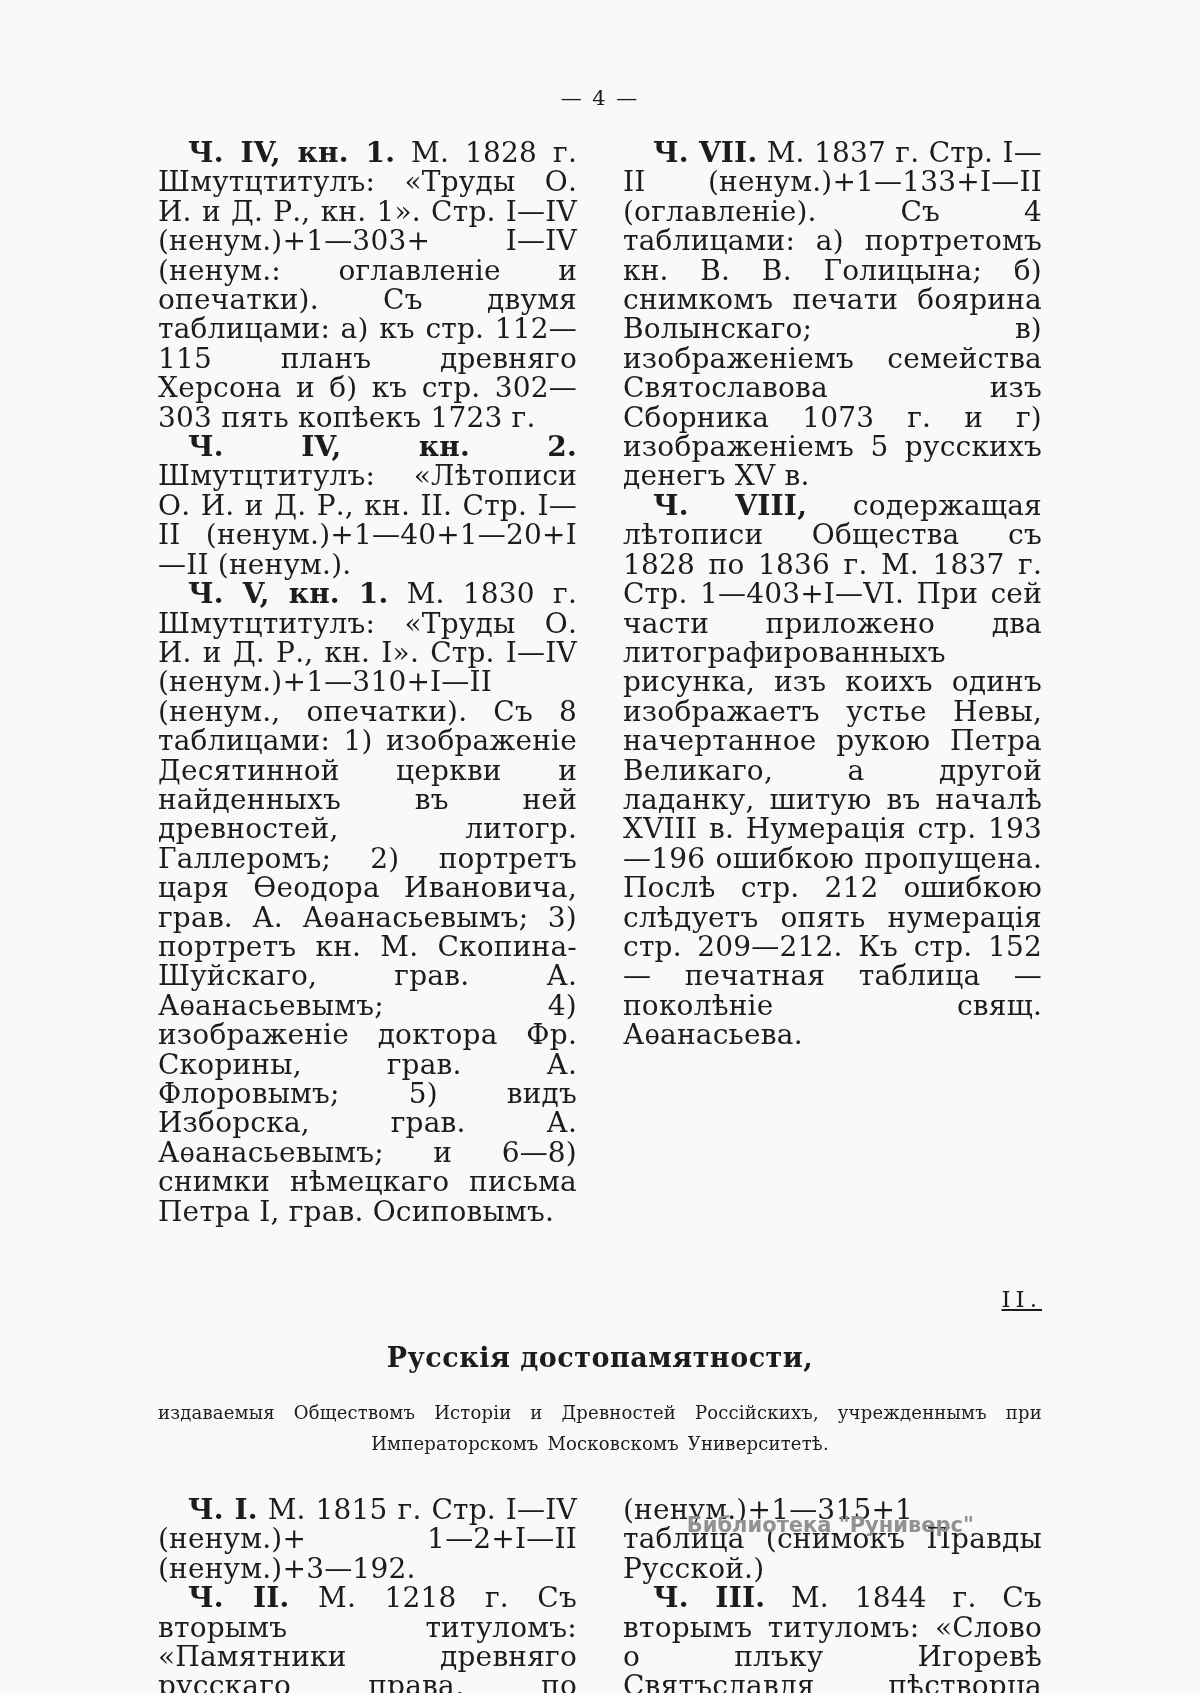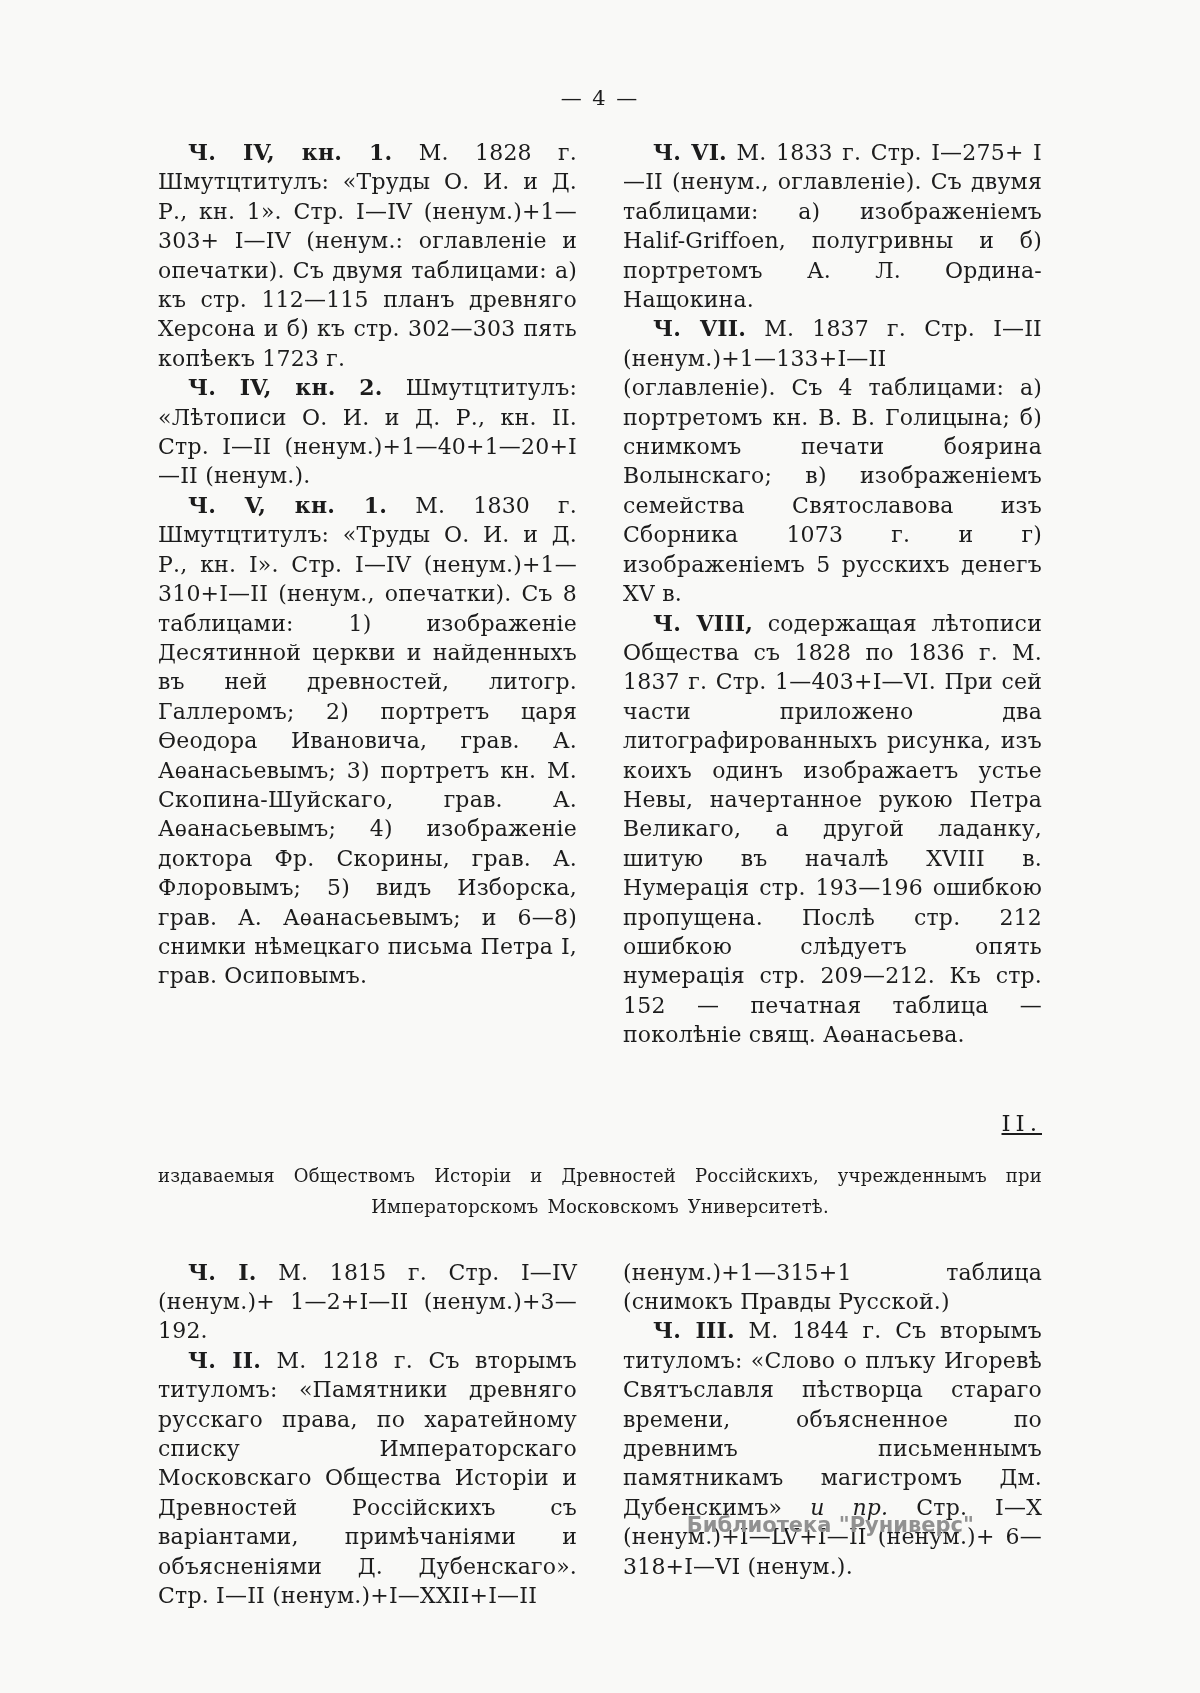--- a/index.html
+++ b/index.html
@@ -21,21 +21,21 @@
     font-size: 21px;
     letter-spacing: 2px;
     margin-bottom: 28px;
   }
   .columns {
     display: flex;
     gap: 46px;
   }
   .col {
     flex: 1 1 0;
-    font-size: 22px;
+    font-size: 28px;
     line-height: 29.4px;
     text-align: justify;
     letter-spacing: 0.2px;
   }
   .col p { text-indent: 30px; }
   .col p.no-indent { text-indent: 0; }
   .lead { font-weight: bold; }
   .section-heading {
     margin-top: 60px;
     text-align: right;
@@ -77,27 +77,27 @@
 
   <div class="page-number">— 4 —</div>
 
   <div class="columns">
     <div class="col">
       <p><b class="lead">Ч. IV, кн. 1.</b> <span>М. 1828 г. Шмутцтитулъ: «Труды О. И. и Д. Р., кн. 1». Стр. I—IV (ненум.)+1—303+ I—IV (ненум.: оглавленіе и опечатки). Съ двумя таблицами: а) къ стр. 112—115 планъ древняго Херсона и б) къ стр. 302—303 пять копѣекъ 1723 г.</span></p>
       <p><b class="lead">Ч. IV, кн. 2.</b> <span>Шмутцтитулъ: «Лѣтописи О. И. и Д. Р., кн. II. Стр. I—II (ненум.)+1—40+1—20+I—II (ненум.).</span></p>
       <p><b class="lead">Ч. V, кн. 1.</b> <span>М. 1830 г. Шмутцтитулъ: «Труды О. И. и Д. Р., кн. I». Стр. I—IV (ненум.)+1—310+I—II (ненум., опечатки). Съ 8 таблицами: 1) изображеніе Десятинной церкви и найденныхъ въ ней древностей, литогр. Галлеромъ; 2) портретъ царя Ѳеодора Ивановича, грав. А. Аѳанасьевымъ; 3) портретъ кн. М. Скопина-Шуйскаго, грав. А. Аѳанасьевымъ; 4) изображеніе доктора Фр. Скорины, грав. А. Флоровымъ; 5) видъ Изборска, грав. А. Аѳанасьевымъ; и 6—8) снимки нѣмецкаго письма Петра I, грав. Осиповымъ.</span></p>
     </div>
     <div class="col">
-      <p><b class="lead">Ч. VI.</b> <span>М. 1833 г. Стр. I—275+ I—II (ненум., оглавленіе). Съ двумя таблицами: а) изображеніемъ Halif-Griffoen, полугривны и б) портретомъ А. Л. Ордина-Нащокина.</span></p>
       <p><b class="lead">Ч. VII.</b> <span>М. 1837 г. Стр. I—II (ненум.)+1—133+I—II (оглавленіе). Съ 4 таблицами: а) портретомъ кн. В. В. Голицына; б) снимкомъ печати боярина Волынскаго; в) изображеніемъ семейства Святославова изъ Сборника 1073 г. и г) изображеніемъ 5 русскихъ денегъ XV в.</span></p>
       <p><b class="lead">Ч. VIII,</b> <span>содержащая лѣтописи Общества съ 1828 по 1836 г. М. 1837 г. Стр. 1—403+I—VI. При сей части приложено два литографированныхъ рисунка, изъ коихъ одинъ изображаетъ устье Невы, начертанное рукою Петра Великаго, а другой ладанку, шитую въ началѣ XVIII в. Нумерація стр. 193—196 ошибкою пропущена. Послѣ стр. 212 ошибкою слѣдуетъ опять нумерація стр. 209—212. Къ стр. 152 — печатная таблица — поколѣніе свящ. Аѳанасьева.</span></p>
     </div>
   </div>
 
   <div class="section-heading">II.</div>
+  <div class="section-title">Русскія достопамятности,</div>
   <div class="section-subtitle">издаваемыя Обществомъ Исторіи и Древностей Россійскихъ, учрежденнымъ при Императорскомъ Московскомъ Университетѣ.</div>
 
   <div class="columns second">
     <div class="col">
       <p><b class="lead">Ч. I.</b> <span>М. 1815 г. Стр. I—IV (ненум.)+ 1—2+I—II (ненум.)+3—192.</span></p>
       <p><b class="lead">Ч. II.</b> <span>М. 1218 г. Съ вторымъ титуломъ: «Памятники древняго русскаго права, по харатейному списку Императорскаго Московскаго Общества Исторіи и Древностей Россійскихъ съ варіантами, примѣчаніями и объясненіями Д. Дубенскаго». Стр. I—II (ненум.)+I—XXII+I—II</span></p>
     </div>
     <div class="col">
       <p class="no-indent"><span>(ненум.)+1—315+1 таблица (снимокъ Правды Русской.)</span></p>
       <p><b class="lead">Ч. III.</b> <span>М. 1844 г. Съ вторымъ титуломъ: «Слово о плъку Игоревѣ Святъславля пѣстворца стараго времени, объясненное по древнимъ письменнымъ памятникамъ магистромъ Дм. Дубенскимъ»</span> <i>и пр.</i> <span>Стр. I—X (ненум.)+I—LV+I—II (ненум.)+ 6—318+I—VI (ненум.).</span></p>

